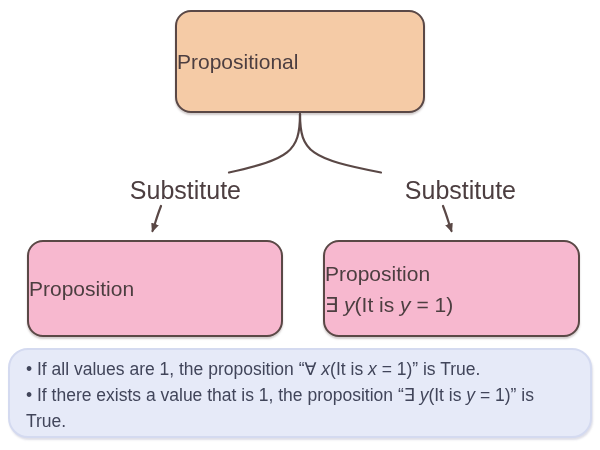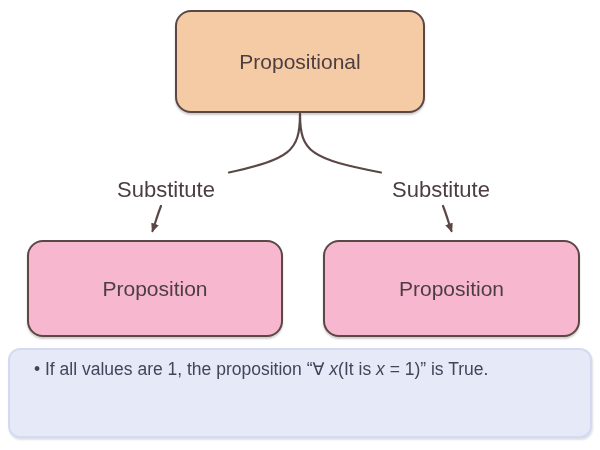--- a/index.html
+++ b/index.html
@@ -10,37 +10,37 @@
   .stage{
     position:relative; width:600px; height:450px; background:var(--bg);
     font-family:"Liberation Sans","DejaVu Sans",sans-serif; overflow:hidden;
   }
   .stage i{font-style:italic;}
   svg.connectors{position:absolute; left:0; top:0; width:600px; height:450px; pointer-events:none;}
   svg.connectors path.wire{fill:none; stroke:var(--ink); stroke-width:2.2; stroke-linecap:round;}
   svg.connectors .head{fill:var(--ink);}
   .node{
     position:absolute; box-sizing:border-box; border:2.5px solid var(--ink);
-    display:flex; flex-direction:column; align-items:center; justify-content:center;
+    display:flex; flex-direction:column; align-items:flex-start; justify-content:center;
     text-align:center; color:var(--text-dark); font-size:21px; line-height:31px;
     box-shadow:0 2px 2px rgba(90,70,70,.28);
   }
   .node-top{left:175px; top:10px; width:250px; height:103px; border-radius:16px; background:var(--peach);}
   .node-left{left:27px; top:240px; width:256px; height:97px; border-radius:16px; background:var(--pink);}
   .node-right{left:323px; top:240px; width:257px; height:97px; border-radius:16px; background:var(--pink);}
   .edge-label{
-    position:absolute; top:177px; width:150px; text-align:center;
-    color:var(--text-dark); font-size:22px; line-height:26px;
+    position:absolute; top:177px; width:150px; text-align:right;
+    color:var(--text-dark); font-size:25px; line-height:26px;
   }
   .edge-label.left{left:91px;}
   .edge-label.right{left:366px;}
   .note{
     position:absolute; left:8px; top:348px; width:584px; height:90px; box-sizing:border-box;
-    background:var(--lavender); border:2px solid var(--lavender-border); border-radius:12px;
-    padding:6px 24px; color:var(--note-text); font-size:17.5px; line-height:26px;
+    background:var(--lavender); border:2px solid var(--lavender-border); border-radius:20px;
+    padding:6px 16px; color:var(--note-text); font-size:17.5px; line-height:26px;
     box-shadow:1px 2px 2px rgba(110,110,150,.22);
   }
   .note .bullet{margin:0;}
 </style>
 </head>
 <body>
 
 <div class="stage">
 
   <svg class="connectors" viewBox="0 0 600 450" aria-hidden="true">
@@ -61,19 +61,21 @@
 
   <div class="edge-label left">Substitute</div>
   <div class="edge-label right">Substitute</div>
 
   <div class="node node-left">
     <div><span>Proposition</span></div>
   </div>
 
   <div class="node node-right">
     <div><span>Proposition</span></div>
+    <div><span>∃ </span><i>y</i><span>(It is </span><i>y</i><span> = 1)</span></div>
   </div>
 
   <div class="note">
     <p class="bullet"><span>• If all values are 1, the proposition “</span><span>∀ </span><i>x</i><span>(It is </span><i>x</i><span> = 1)” is True.</span></p>
+    <p class="bullet"><span>• If there exists a value that is 1, the proposition “</span><span>∃ </span><i>y</i><span>(It is </span><i>y</i><span> = 1)” is True.</span></p>
   </div>
 
 </div>
 
 </body></html>

